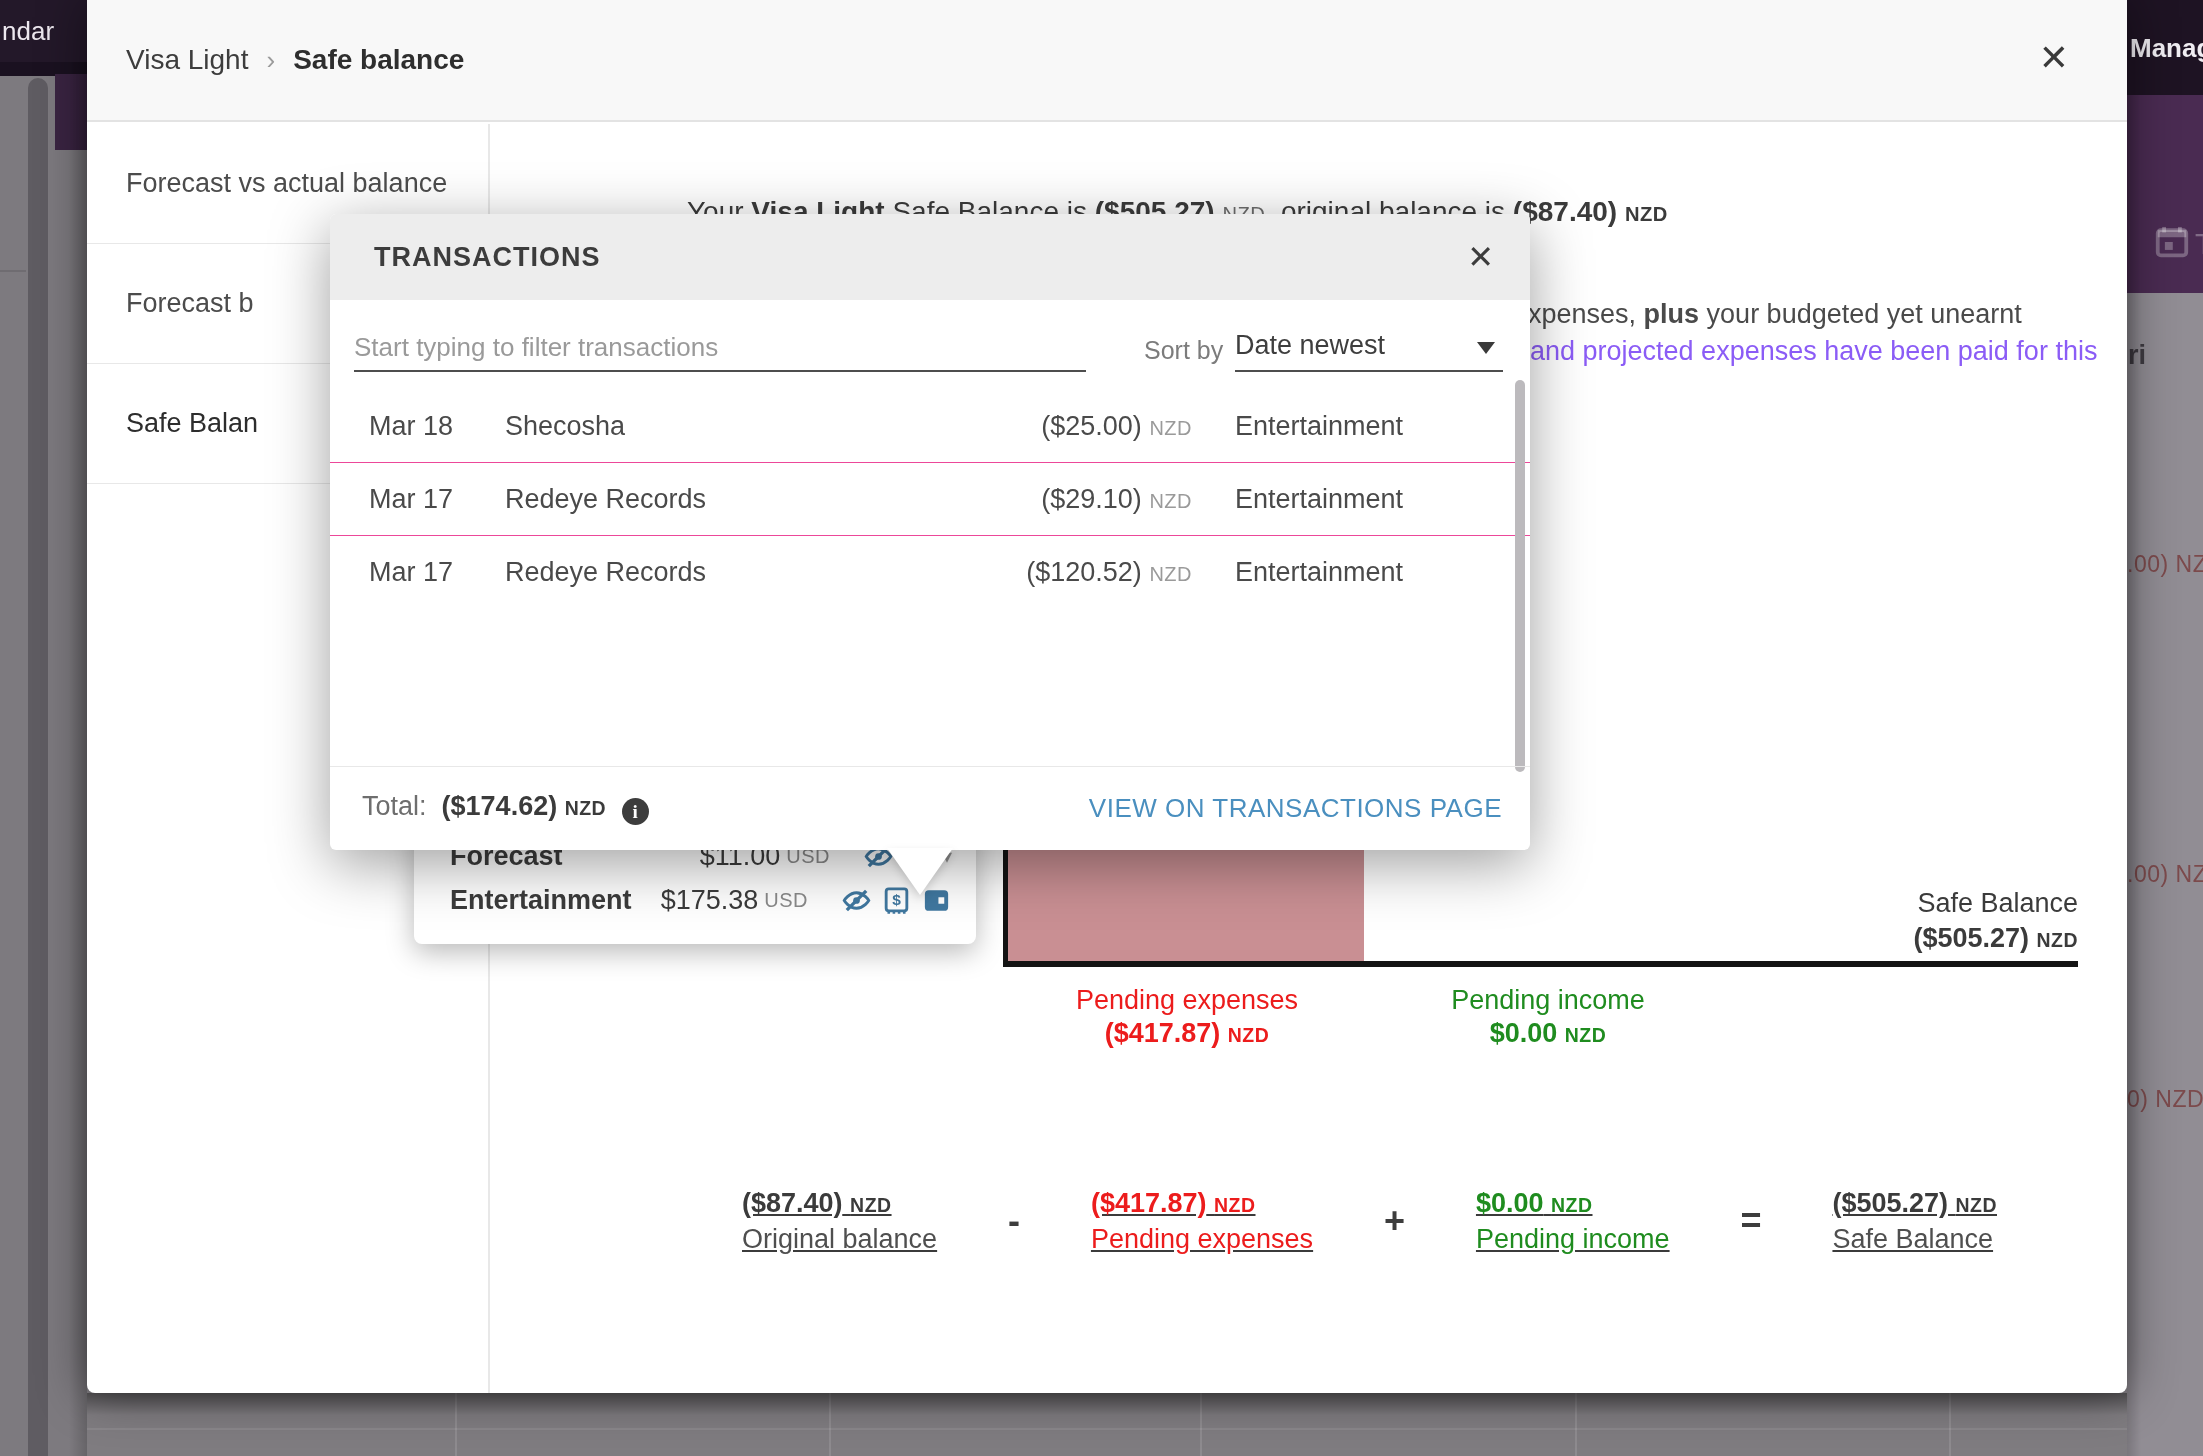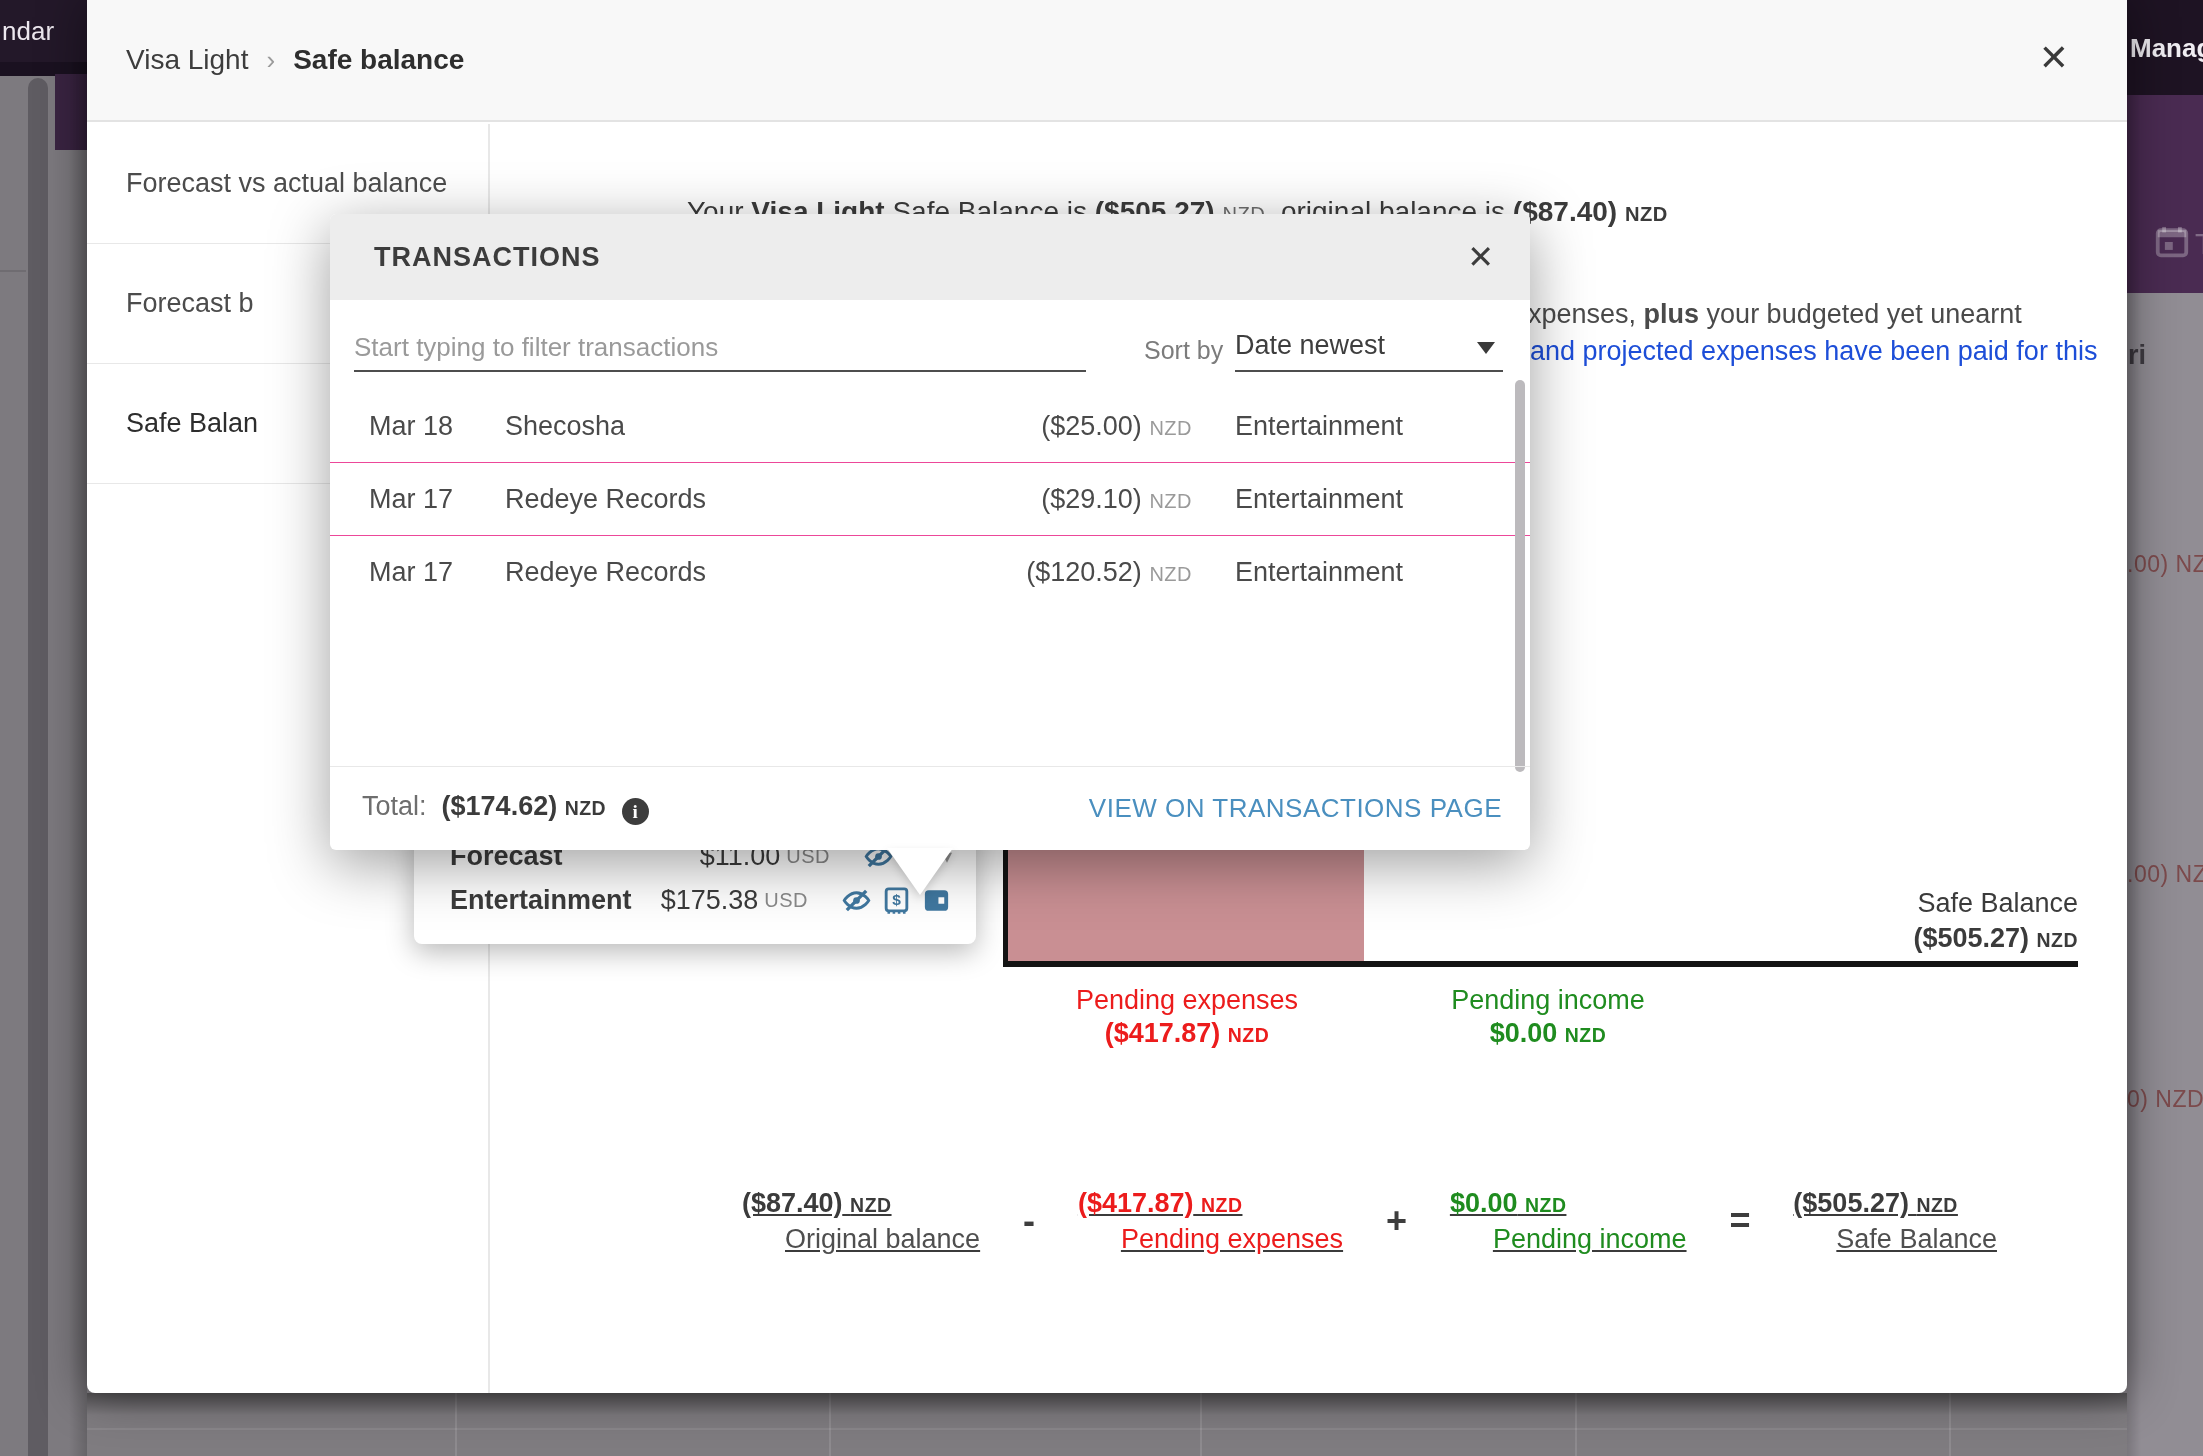--- a/index.html
+++ b/index.html
@@ -43,38 +43,38 @@
   #sidebar { position:absolute; left:0; top:124px; width:403px; height:1269px; border-right:2px solid #e8e8e8; }
   .side-item { width:100%; height:120px; display:flex; align-items:center; padding-left:39px; font-size:27px; color:#4c4c4c; border-bottom:1px solid #e8e8e8; white-space:nowrap; }
   .side-item.active { font-weight:400; color:#2d2d2d;text-align:right; }
 
   
   #heading { left:600px; top:196px; font-size:28px; white-space:nowrap; color:#3b3b3b; }
   #heading b { font-weight:700; }
   .cur { font-size:0.72em; font-weight:700; letter-spacing:0.5px; }
   #heading .cur-reg { font-size:0.72em; color:#6d6d6d; font-weight:400; letter-spacing:0.5px; }
   #desc1 { left:1441px; top:299px; font-size:27px; color:#4a4a4a; white-space:nowrap; }
-  #desc2 { left:1443px; top:336px; font-size:27px; color:#1d4ed8; white-space:nowrap; }
+  #desc2 { left:1443px; top:336px; font-size:27px; color:#8b5cf6; white-space:nowrap; }
 
   
   #bar { left:916px; top:790px; width:361px; height:177px; background:#c98f93; }
   #axis-v { left:916px; top:848px; width:5px; height:119px; background:#141414; }
   #axis-h { left:916px; top:961px; width:1075px; height:6px; background:#141414; }
   #safe-label { left:1591px; top:886px; width:400px; text-align:right; font-size:27px; color:#3b3b3b; line-height:35px; }
   #safe-label .amt { font-weight:700; }
   .pending { top:984px; width:400px; text-align:center; font-size:27px; line-height:33px; }
   .pending .amt { font-weight:700; }
   #pending-exp { left:900px; color:#ec1c1c; }
   #pending-inc { left:1261px; color:#1f8c1f; }
 
   
   #equation { left:655px; top:1186px; width:1255px; display:flex; justify-content:space-between; align-items:flex-start; }
   .eq-term { display:flex; flex-direction:column;text-decoration:underline; }
   .eq-term .amt { font-size:27px; font-weight:700; line-height:34px; }
-  .eq-term .lbl { font-size:27px; line-height:34px;margin-left:43px; }
+  .eq-term .lbl { font-size:27px; line-height:34px; }
   .eq-term.dark .amt { color:#3b3b3b; } .eq-term.dark .lbl { color:#4f4f4f; }
   .eq-term.red .amt, .eq-term.red .lbl { color:#ec1c1c; }
   .eq-term.green .amt, .eq-term.green .lbl { color:#1f8c1f; }
   .eq-op { font-size:36px; font-weight:700; color:#3d3d3d; margin-top:14px; }
 
   
   #tooltip { left:327px; top:812px; width:562px; height:132px; background:#fff; border-radius:8px; box-shadow:0 8px 28px rgba(0,0,0,0.28); padding:22px 24px 0 36px; }
   .tip-row { display:flex; align-items:center; height:44px; }
   .tip-row .lbl { flex:1; font-size:27px; font-weight:700; color:#3b3b3b; }
   .tip-row .amt { font-size:27px; color:#3b3b3b; margin-right:6px; }

